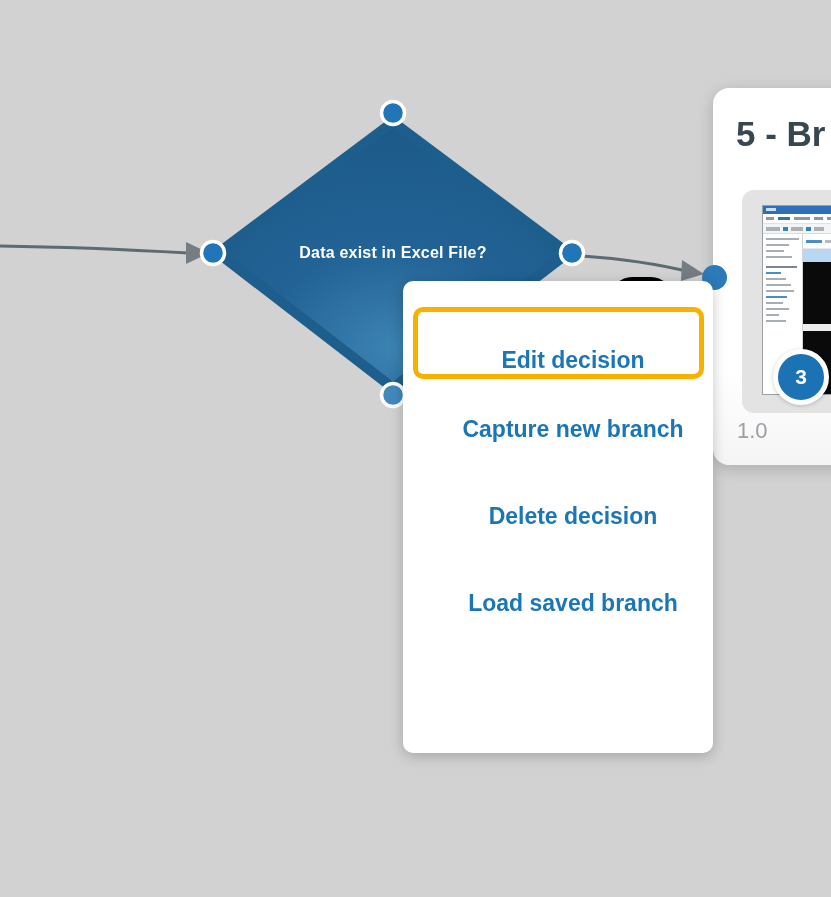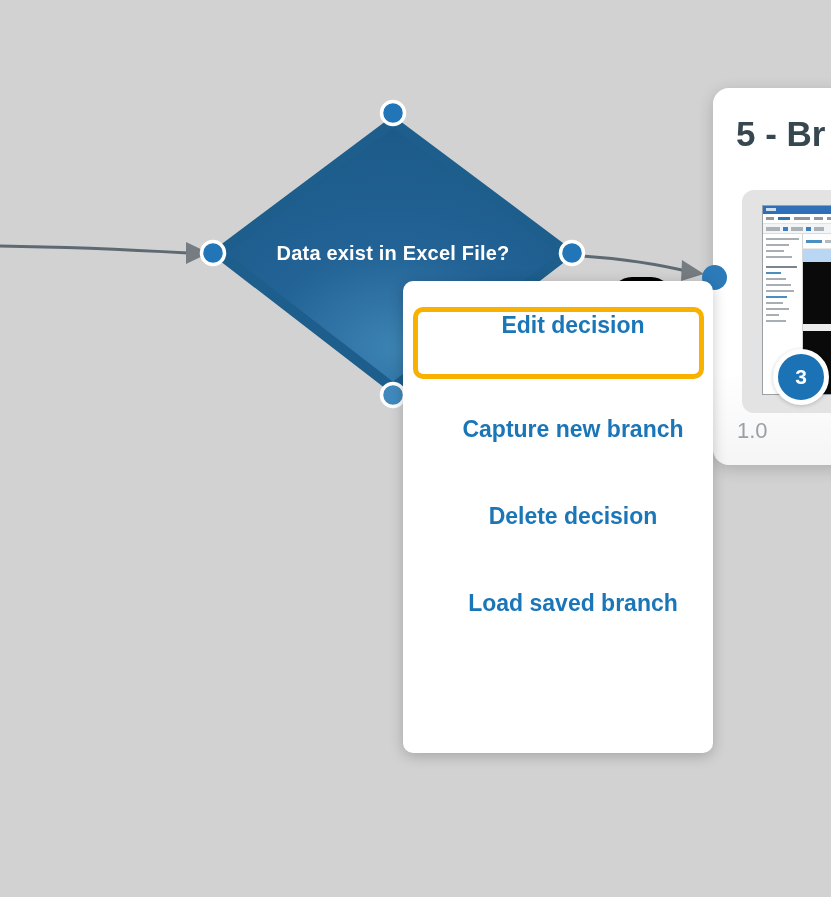--- a/index.html
+++ b/index.html
@@ -8,21 +8,21 @@
     background:#d2d2d2;
     font-family:"Liberation Sans", sans-serif;
     position:relative;
   }
   .stage{position:absolute;left:0;top:0;width:831px;height:897px;}
   .edges-layer{position:absolute;left:0;top:0;z-index:1;}
 
   
   .diamond-label{
     position:absolute;left:243px;top:240px;width:300px;z-index:2;
-    text-align:center;color:#ffffff;font-size:20px;font-weight:bold;
+    text-align:center;color:#ffffff;font-size:16px;font-weight:bold;
     letter-spacing:.2px;line-height:26px;
   }
 
   
   .no-pill{
     position:absolute;left:611px;top:248px;width:61px;height:43px;z-index:2;
     background:#000000;border-radius:21px;
     display:flex;align-items:center;justify-content:center;
     color:#8e959b;font-size:24px;margin-top:29px;
   }
@@ -103,21 +103,21 @@
   .menu{
     position:absolute;left:403px;top:281px;width:310px;height:472px;z-index:5;
     background:#ffffff;border-radius:10px;
     box-shadow:0 3px 14px rgba(0,0,0,.22);
     padding-top:18px;box-sizing:border-box;
   }
   .menu-item{
     height:87px;display:flex;align-items:center;justify-content:center;
     color:#1b76b8;font-size:23px;font-weight:bold;cursor:pointer;
   }
-  .menu-item .inner{display:flex;align-items:flex-start;justify-content:center;padding-left:30px;}
+  .menu-item .inner{display:flex;align-items:flex-end;justify-content:center;padding-left:30px;}
   .menu-item.highlighted .inner{
     width:251px;height:62px;
     border:5px solid #f9b100;border-radius:10px;background:#ffffff;
   }
 </style>
 </head>
 <body>
 
 <div class="stage">
 

